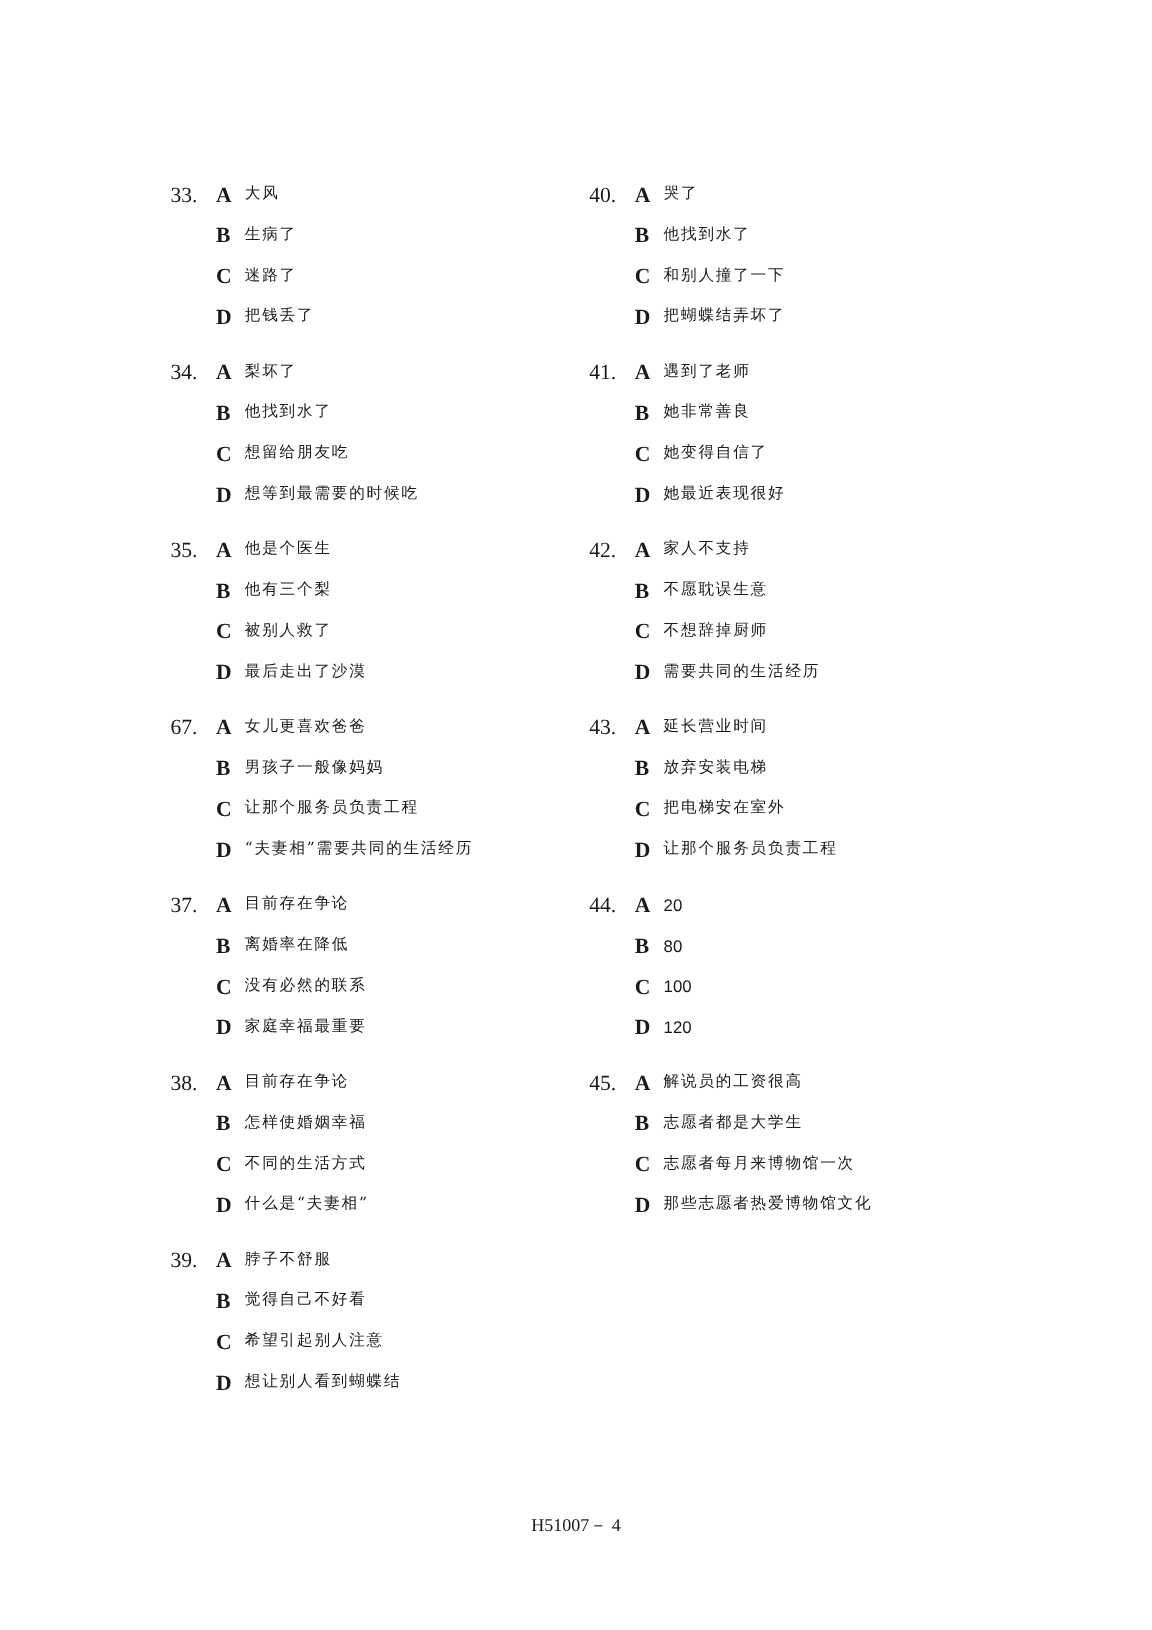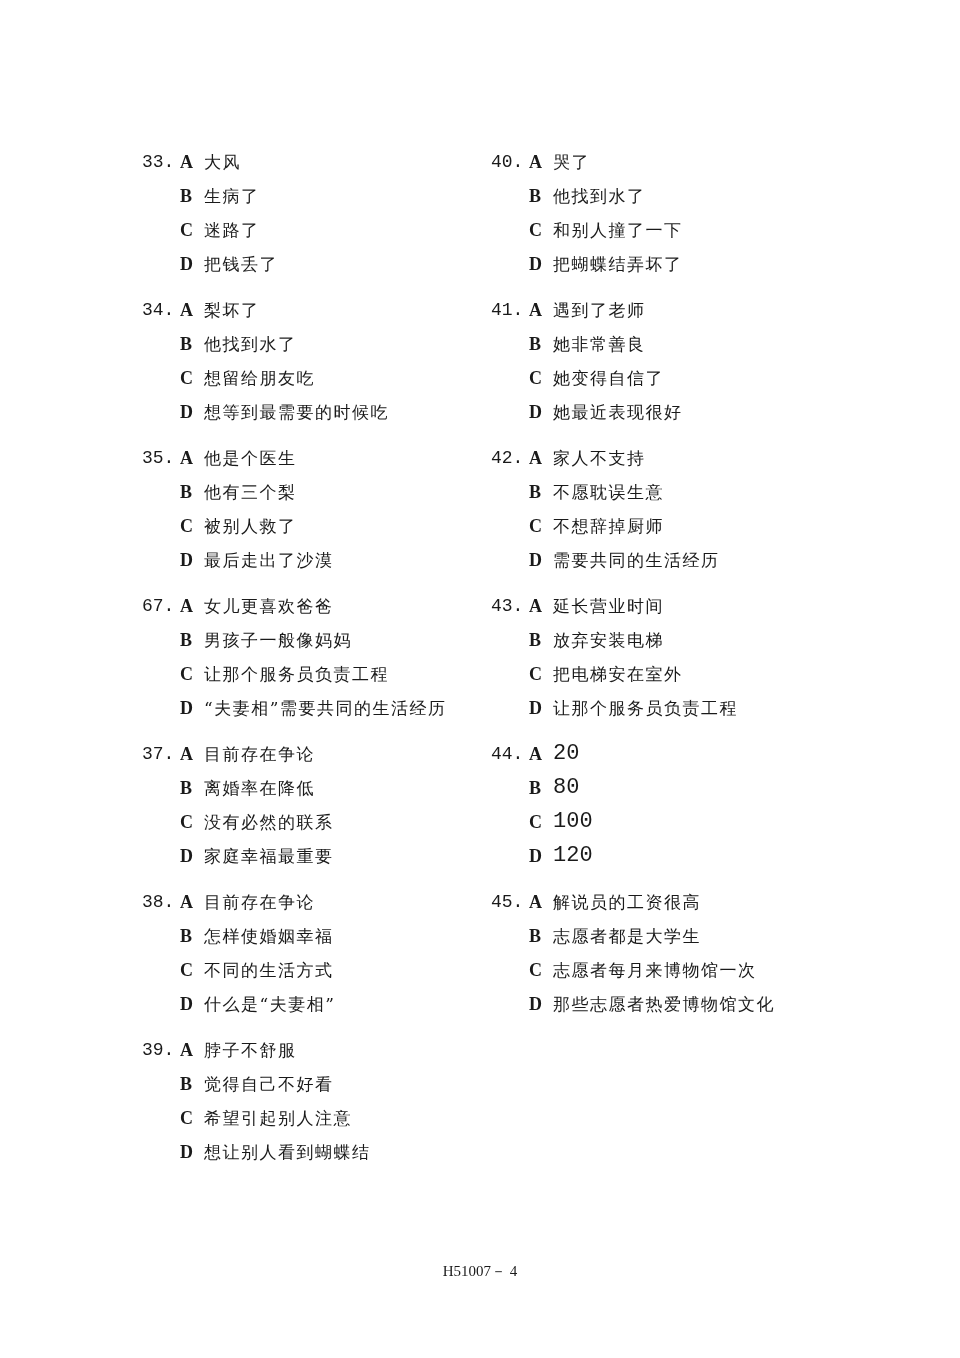--- a/index.html
+++ b/index.html
@@ -8,31 +8,31 @@
     font-family: "DejaVu Serif", "Liberation Serif", serif;
     color: #1a1a1a;
   }
   .col { position: absolute; top: 0; }
   .col-left { left: 142px; }
   .col-right { left: 491px; }
   .question { position: absolute; left: 0; width: 340px; }
   .opt-row { position: absolute; left: 0; height: 34px; line-height: 24px; white-space: nowrap; }
   .qnum {
     position: absolute; left: 0; top: 0;
-    font-family: Liberation Mono, monospace; font-size: 18px; text-align: center;
+    font-family: Liberation Serif, serif; font-size: 18px; text-align: center;
   }
   .letter {
     position: absolute; left: 38px; top: 0;
     font-family: "Liberation Serif", serif; font-weight: bold; font-size: 18px;
   }
   .text {
     position: absolute; left: 62px; top: 0;
-    font-size: 17px; letter-spacing: 1.5px;
-  }
-  .text.num { font-family: Liberation Mono, monospace; font-size: 22px; letter-spacing: 0; }
+    font-size: 13px; letter-spacing: 1.5px;
+  }
+  .text.num { font-family: Liberation Sans, sans-serif; font-size: 14px; letter-spacing: 0; }
   .footer {
     position: absolute; top: 1262px; left: 0; width: 960px; text-align: center;
     font-family: "Liberation Serif", serif; font-size: 15px;
   }
 </style>
 </head>
 <body>
 
 <div class="col col-left">
 

